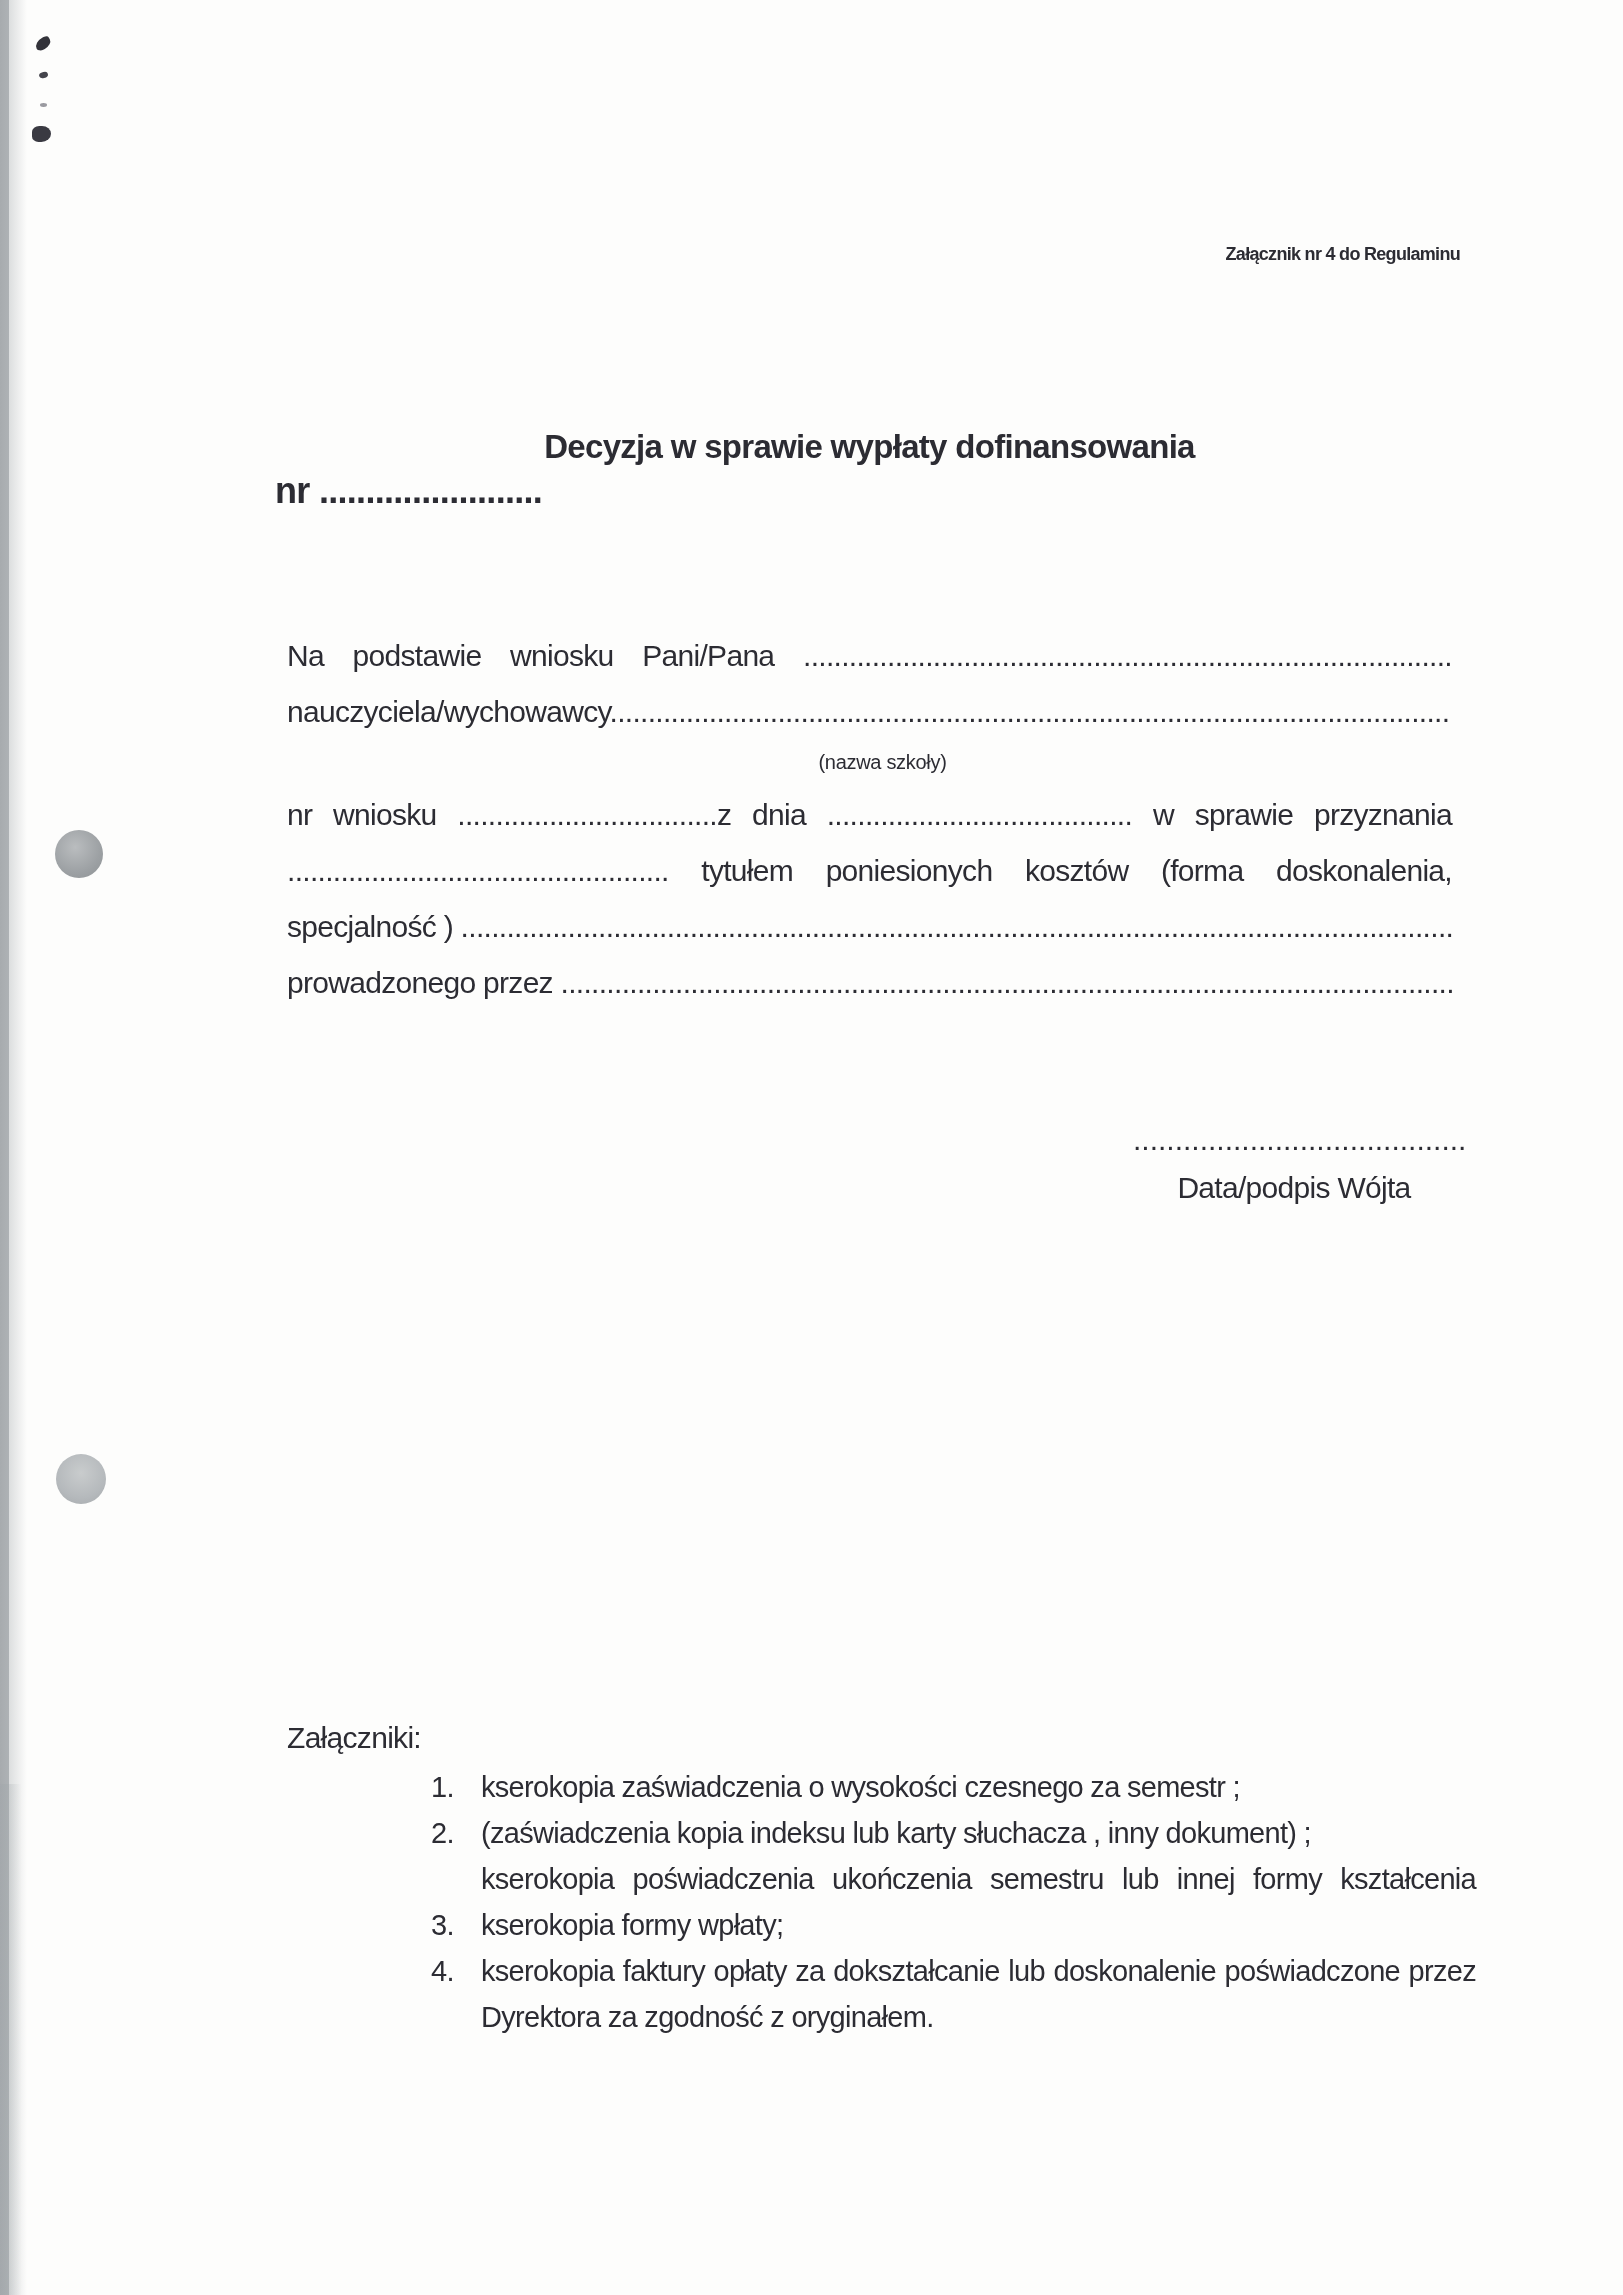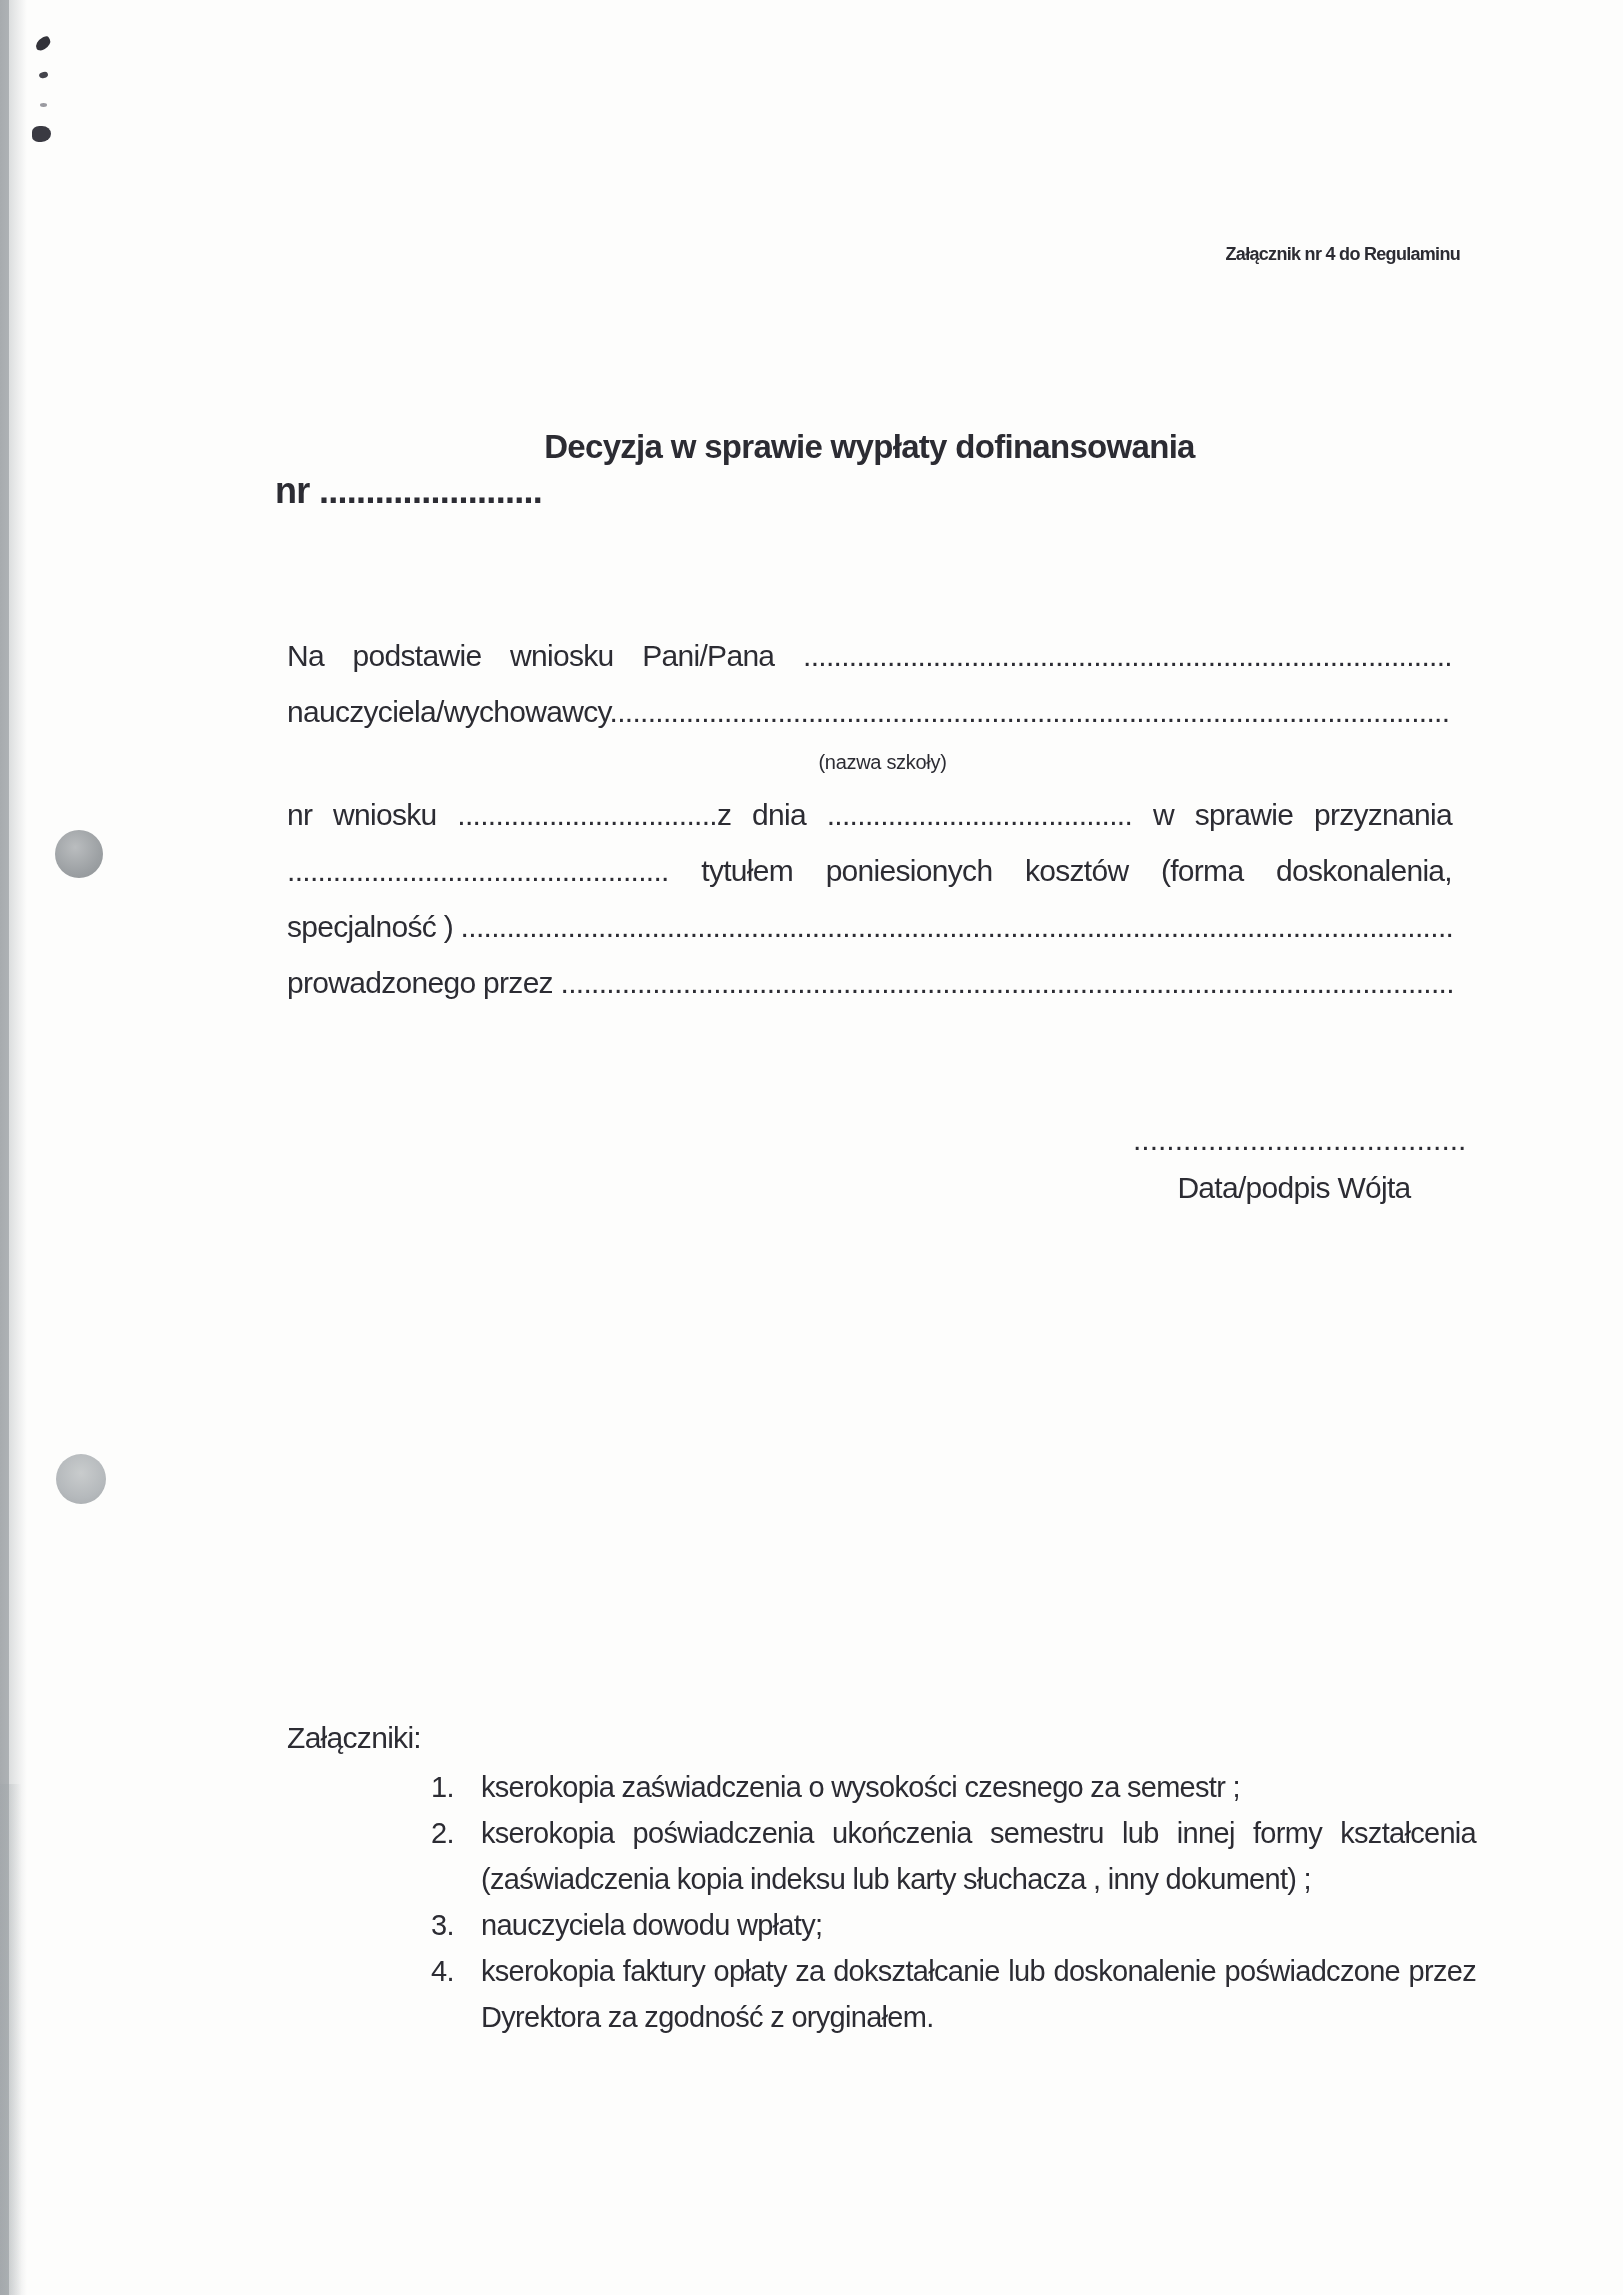--- a/index.html
+++ b/index.html
@@ -92,29 +92,29 @@
     <div class="item">
       <span class="no">1.</span>
       <div class="txt">
         <p class="ln2">kserokopia zaświadczenia o wysokości czesnego za semestr ;</p>
       </div>
     </div>
 
     <div class="item">
       <span class="no">2.</span>
       <div class="txt">
+        <p class="ln2">(zaświadczenia kopia indeksu lub karty słuchacza , inny dokument) ;</p>
         <p class="ln2 just">kserokopia poświadczenia ukończenia semestru lub innej formy kształcenia</p>
-        <p class="ln2">(zaświadczenia kopia indeksu lub karty słuchacza , inny dokument) ;</p>
       </div>
     </div>
 
     <div class="item">
       <span class="no">3.</span>
       <div class="txt">
-        <p class="ln2">nauczyciela dowodu wpłaty;</p>
+        <p class="ln2">kserokopia formy wpłaty;</p>
       </div>
     </div>
 
     <div class="item">
       <span class="no">4.</span>
       <div class="txt">
         <p class="ln2 just">kserokopia faktury opłaty za dokształcanie lub doskonalenie poświadczone przez</p>
         <p class="ln2">Dyrektora za zgodność z oryginałem.</p>
       </div>
     </div>

